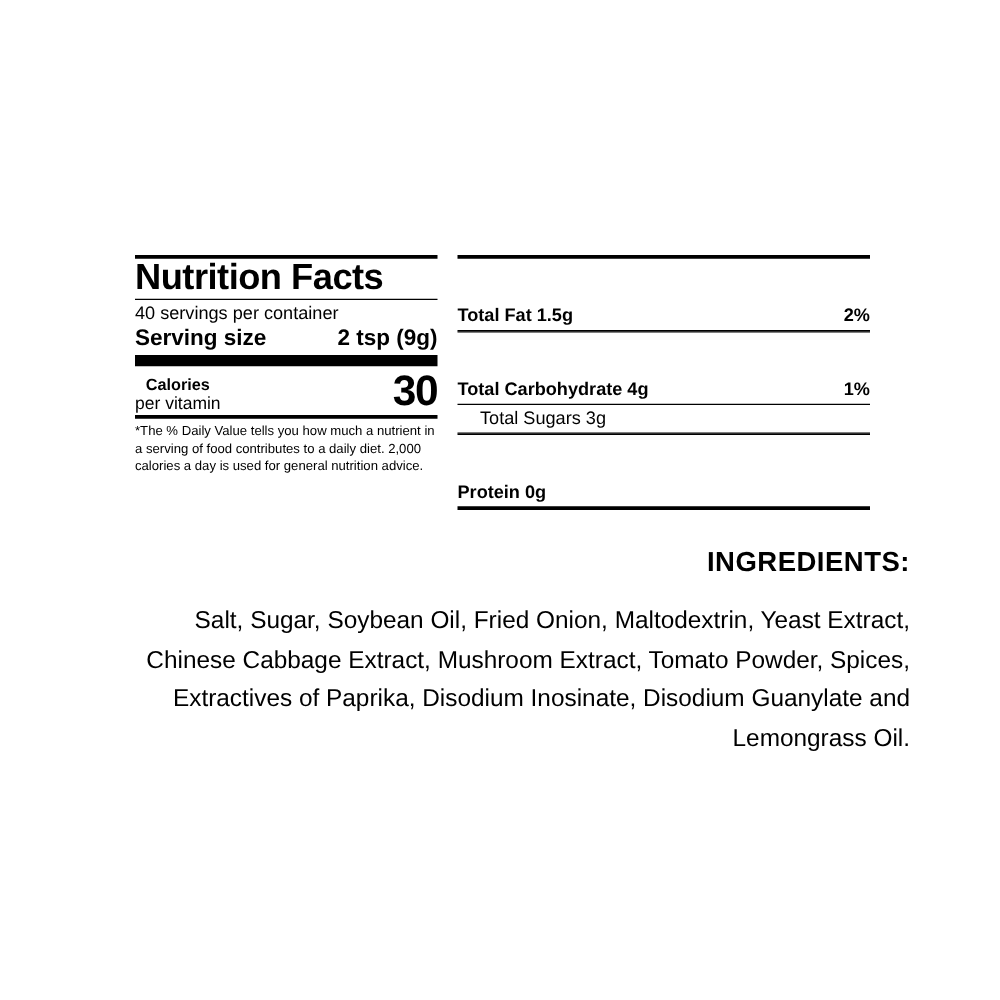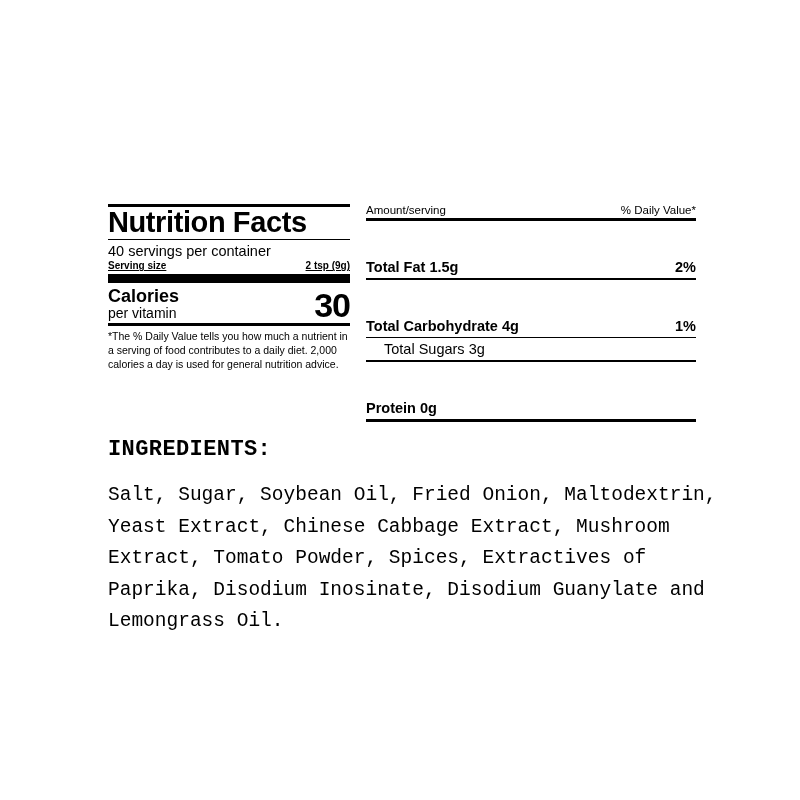--- a/index.html
+++ b/index.html
@@ -47,35 +47,34 @@
 
   .nf-servings {
     font-size: 14.5px;
     line-height: 1.25;
     padding-top: 2px;
   }
   .nf-serving-size-row {
     display: flex;
     justify-content: space-between;
     align-items: baseline;
-    font-size: 10px;
+    font-size: 18px;
     font-weight: bold;
     padding-bottom: 3px;
-    text-decoration: underline;
   }
   .nf-calories-block {
     display: flex;
     justify-content: space-between;
     align-items: flex-end;
     padding-top: 4px;
     padding-bottom: 2px;
   }
   .nf-cal-label-wrap { line-height: 1.05; }
   .nf-cal-label {
-    font-size: 18px;
+    font-size: 13px;
     font-weight: bold;
     display: block;
     text-align: center;
   }
   .nf-cal-sub {
     font-size: 14px;
     display: block;
   }
   .nf-cal-value {
     font-size: 34px;
@@ -120,21 +119,22 @@
     line-height: 1.3;
     padding-top: 5px;
   }
 
   
   #ingredients-section {
     position: absolute;
     left: 108px;
     top: 437px;
     width: 620px;
-    font-family: Liberation Mono, monospace;
+    font-family: Liberation Sans, sans-serif;
+    text-align: right;
   }
   .ing-heading {
     font-size: 22px;
     font-weight: bold;
     letter-spacing: 0.4px;
     margin: 0 0 18px 0;
   }
   .ing-body {
     font-size: 19.5px;
     line-height: 1.62;
@@ -161,24 +161,20 @@
         <span class="nf-cal-label">Calories</span>
         <span class="nf-cal-sub">per vitamin</span>
       </span>
       <span class="nf-cal-value">30</span>
     </div>
     <div class="rule-med"></div>
     <div class="nf-footnote">*The % Daily Value tells you how much a nutrient in a serving of food contributes to a daily diet. 2,000 calories a day is used for general nutrition advice.</div>
   </div>
 
   <div class="nf-right">
-    <div class="nf-right-head">
-      <span>Amount/serving</span>
-      <span>% Daily Value*</span>
-    </div>
     <div class="rule-med"></div>
 
     <div class="nf-row bold">
       <span class="lbl"><b>Total Fat</b> <span>1.5g</span></span>
       <span class="dv">2%</span>
     </div>
     <div class="rule-thin"></div>
 
     <div class="rule-thin"></div>
 

